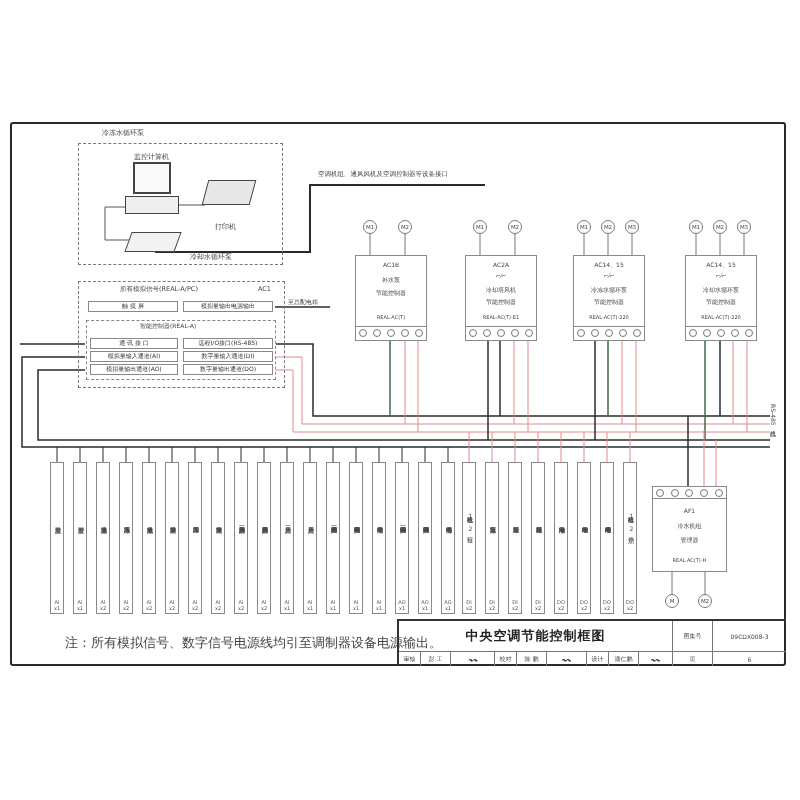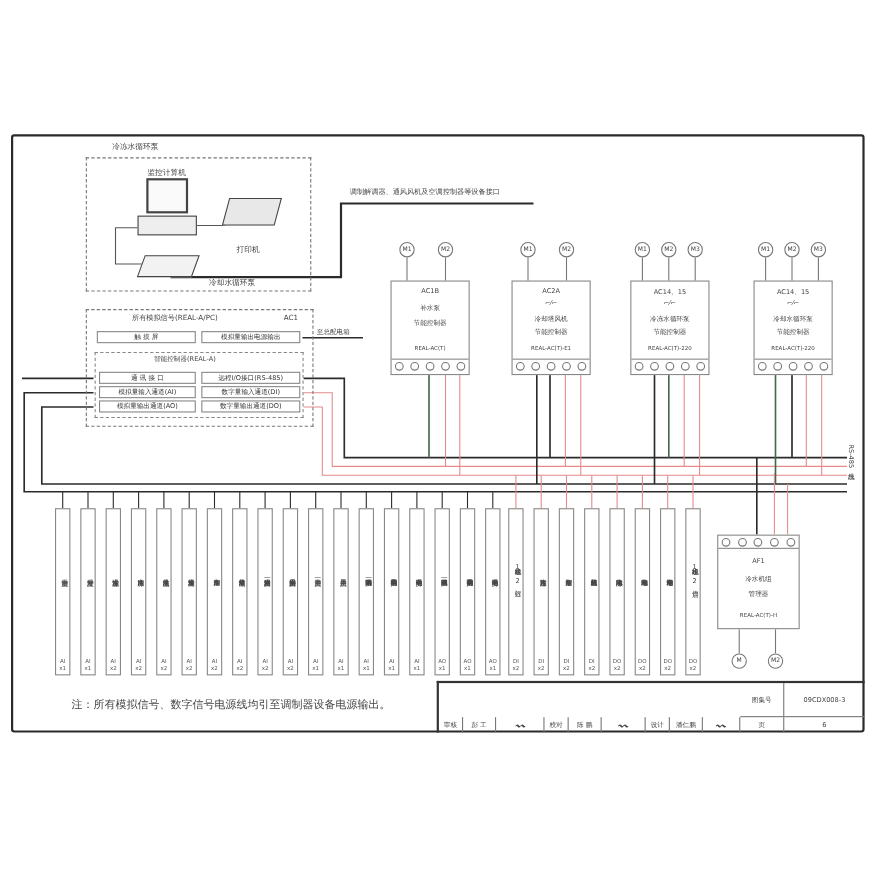--- a/index.html
+++ b/index.html
@@ -102,21 +102,21 @@
 <div class="t" style="left:102px;top:128px;">冷冻水循环泵</div>
 <div class="dash" style="left:78px;top:143px;width:205px;height:122px;"></div>
 <div class="t" style="left:134px;top:152px;">监控计算机</div>
 <div class="abs" style="left:133px;top:162px;width:38px;height:32px;border:2px solid #444;box-sizing:border-box;background:#fafafa;"></div>
 <div class="abs" style="left:125px;top:196px;width:54px;height:18px;border:1.5px solid #444;box-sizing:border-box;background:#eee;"></div>
 <div class="abs" style="left:205px;top:180px;width:48px;height:25px;border:1.5px solid #444;box-sizing:border-box;background:#e8e8e8;transform:skewX(-15deg);"></div>
 <div class="t" style="left:215px;top:222px;">打印机</div>
 <div class="abs" style="left:128px;top:232px;width:50px;height:20px;border:1.5px solid #444;box-sizing:border-box;background:#f2f2f2;transform:skewX(-20deg);"></div>
 <div class="t" style="left:190px;top:252px;">冷却水循环泵</div>
 
-<div class="t" style="left:318px;top:170px;font-size:6.5px;">调制解调器、通风风机及空调控制器等设备接口</div>
+<div class="t" style="left:318px;top:170px;font-size:6.5px;">空调机组、通风风机及空调控制器等设备接口</div>
 <div class="t" style="left:288px;top:298px;font-size:6px;">至总配电箱</div>
 
 <div class="dash" style="left:78px;top:281px;width:207px;height:107px;"></div>
 <div class="t" style="left:120px;top:285px;font-size:6.5px;">所有模拟信号(REAL-A/PC)</div>
 <div class="t" style="left:258px;top:285px;font-size:6.5px;">AC1</div>
 <div class="cell" style="left:88px;top:301px;width:90px;height:11px;">触 摸 屏</div>
 <div class="cell" style="left:183px;top:301px;width:90px;height:11px;">模拟量输出电源输出</div>
 <div class="cell" style="left:86px;top:320px;width:190px;height:60px;border-style:dashed;"></div>
 <div class="t" style="left:140px;top:322px;font-size:6px;">智能控制器(REAL-A)</div>
 <div class="cell" style="left:90px;top:338px;width:88px;height:11px;">通 讯 接 口</div>
@@ -326,23 +326,24 @@
   </div>
 <div class="strip" style="left:600px;">
     <div class="v">冷却塔电动阀</div>
     <div class="code">DO x2</div>
   </div>
 <div class="strip" style="left:623px;">
     <div class="v">冷水机组1、2启停</div>
     <div class="code">DO x2</div>
   </div>
 
-<div class="t" style="left:65px;top:634px;font-size:10px;">注：所有模拟信号、数字信号电源线均引至调制器设备电源输出。</div>
+<div class="t" style="left:65px;top:634px;font-size:13px;">注：所有模拟信号、数字信号电源线均引至调制器设备电源输出。</div>
 
 <div class="titleblock">
+  <div class="tb-title">中央空调节能控制框图</div>
   <div class="tb-c" style="left:274px;top:0;width:40px;height:31px;border-bottom:1px solid #777;">图集号</div>
   <div class="tb-c" style="left:314px;top:0;width:73px;height:31px;border-bottom:1px solid #777;border-right:none;">09CDX008-3</div>
   <div class="tb-c" style="left:0;top:31px;width:22px;height:14px;">审核</div>
   <div class="tb-c" style="left:22px;top:31px;width:30px;height:14px;">彭 工</div>
   <div class="tb-c" style="left:52px;top:31px;width:44px;height:14px;font-style:italic;font-size:9px;">〰</div>
   <div class="tb-c" style="left:96px;top:31px;width:22px;height:14px;">校对</div>
   <div class="tb-c" style="left:118px;top:31px;width:30px;height:14px;">陈 鹏</div>
   <div class="tb-c" style="left:148px;top:31px;width:40px;height:14px;font-size:9px;">〰</div>
   <div class="tb-c" style="left:188px;top:31px;width:22px;height:14px;">设计</div>
   <div class="tb-c" style="left:210px;top:31px;width:30px;height:14px;">潘仁鹏</div>

